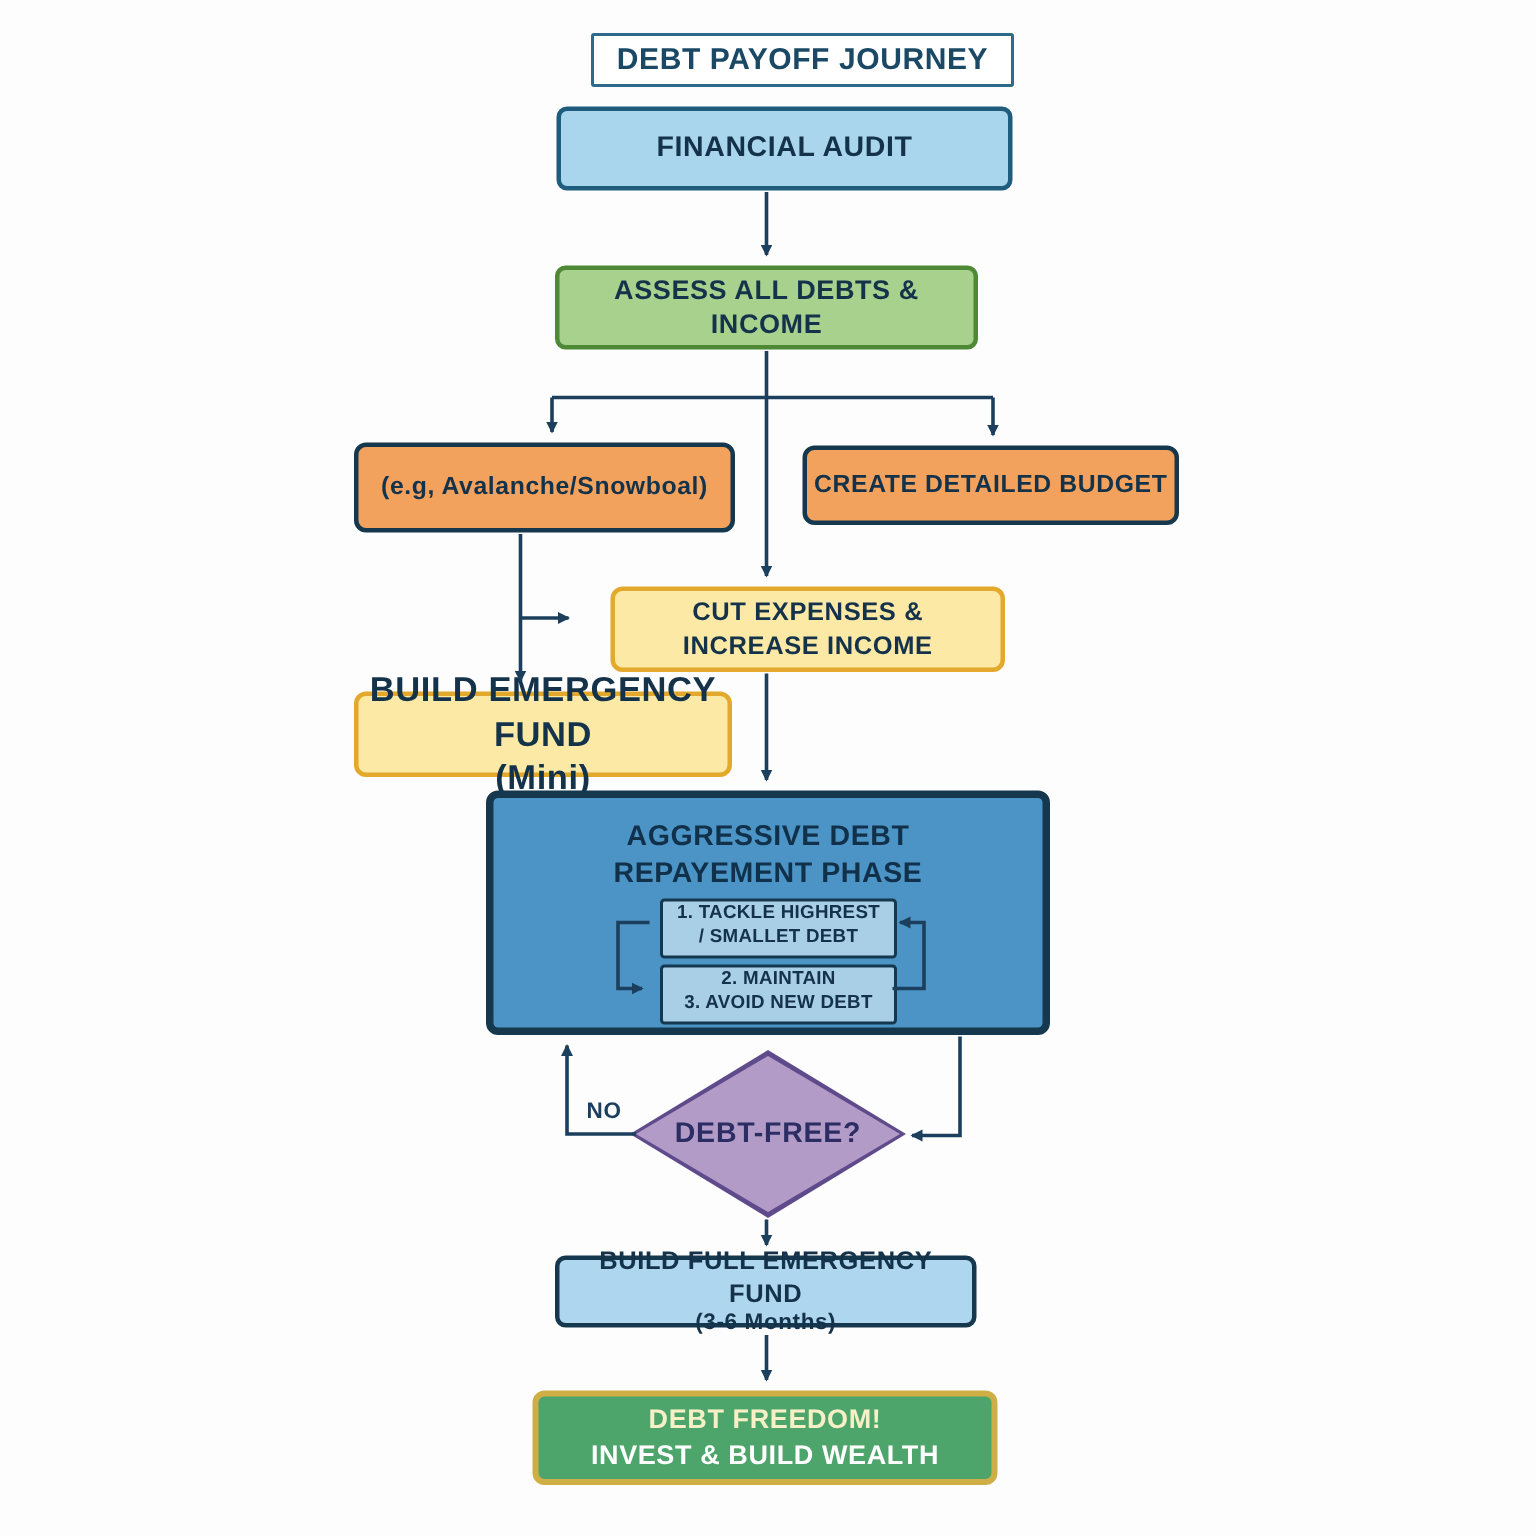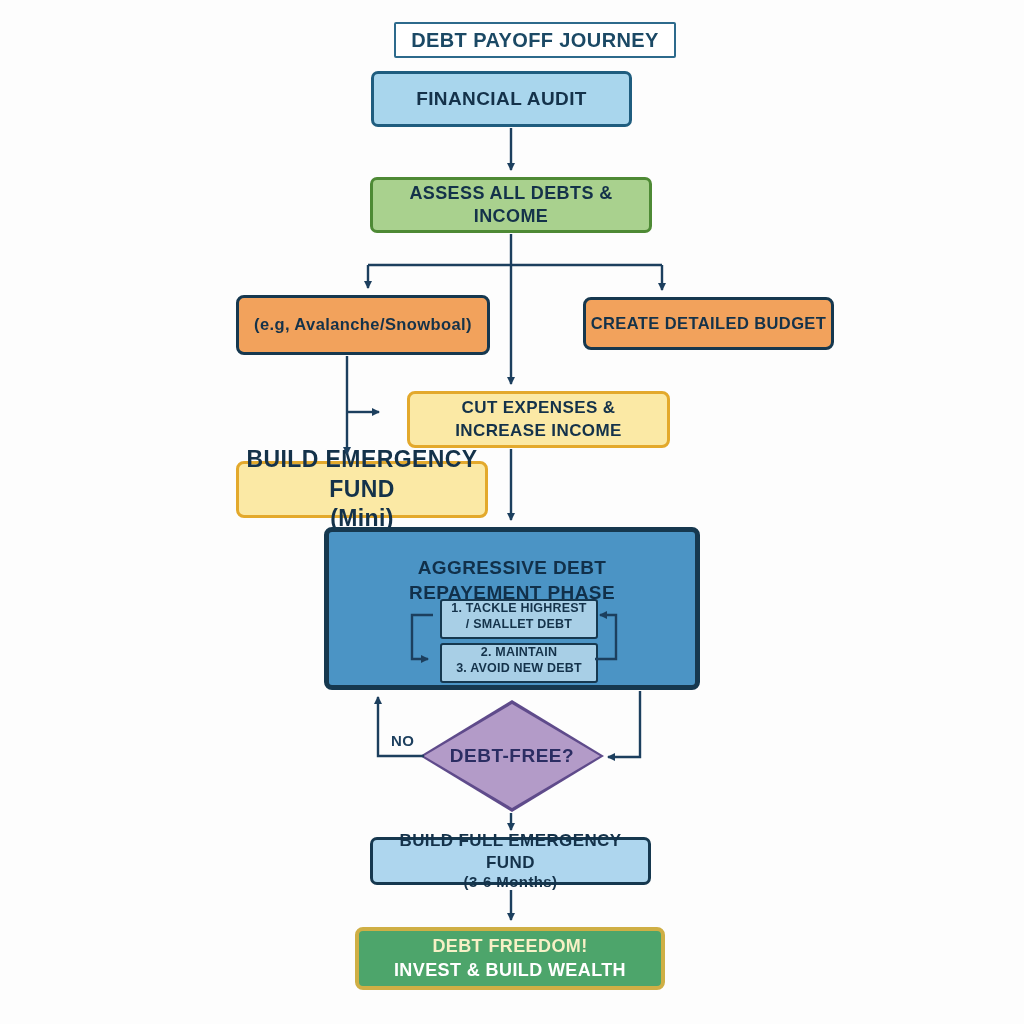--- a/index.html
+++ b/index.html
@@ -9,35 +9,35 @@
   }
   .node{
     position:absolute;box-sizing:border-box;display:flex;flex-direction:column;
     align-items:center;justify-content:center;text-align:center;
     font-weight:700;letter-spacing:.4px;line-height:1.3;color:#14324a;
   }
   .title-box{
     left:374px;top:22px;width:282px;height:36px;background:#ffffff;
     border:2px solid #2d6a8c;font-size:20px;color:#1b4965;border-radius:2px;margin-left:20px;
   }
-  .financial{left:371px;top:71px;width:261px;height:56px;background:#a9d6ed;
+  .financial{left:371px;top:71px;width:304px;height:56px;background:#a9d6ed;
     border:3px solid #1f5d7f;border-radius:7px;font-size:19px;}
   .assess{left:370px;top:177px;width:282px;height:56px;background:#a9d18e;
     border:3px solid #4e8a35;border-radius:7px;font-size:18px;}
   .choose{left:236px;top:295px;width:254px;height:60px;background:#f2a25c;
     border:3px solid #16384f;border-radius:8px;font-size:16.5px;}
   .budget{left:535px;top:297px;width:251px;height:53px;background:#f2a25c;
-    border:3px solid #16384f;border-radius:8px;font-size:16.5px;margin-left:48px;}
+    border:3px solid #16384f;border-radius:8px;font-size:16.5px;}
   .cut{left:386px;top:391px;width:263px;height:57px;background:#fbe9a5;
     border:3px solid #e3a92c;border-radius:8px;font-size:17px;margin-left:21px;}
   .mini{left:236px;top:461px;width:252px;height:57px;background:#fbe9a5;
     border:3px solid #e3a92c;border-radius:8px;font-size:23px;}
   .phase{left:324px;top:527px;width:376px;height:163px;background:#4b94c5;
     border:5px solid #16384f;border-radius:8px;justify-content:flex-start;
-    padding-top:24px;font-size:19px;color:#11304a;}
+    padding-top:14px;font-size:19px;color:#11304a;}
   .step{
     position:absolute;box-sizing:border-box;background:#a8cfe6;border:2px solid #16384f;
     border-radius:3px;display:flex;flex-direction:column;align-items:center;
     font-size:12.5px;line-height:1.25;color:#14324a;
     font-weight:700;letter-spacing:.2px;
   }
   .step1{left:111px;top:67px;width:158px;height:40px;}
   .step2{left:111px;top:111px;width:158px;height:40px;}
   .no-label{position:absolute;left:391px;top:732px;font-weight:700;font-size:15px;
     color:#1c3f5e;letter-spacing:.5px;}

